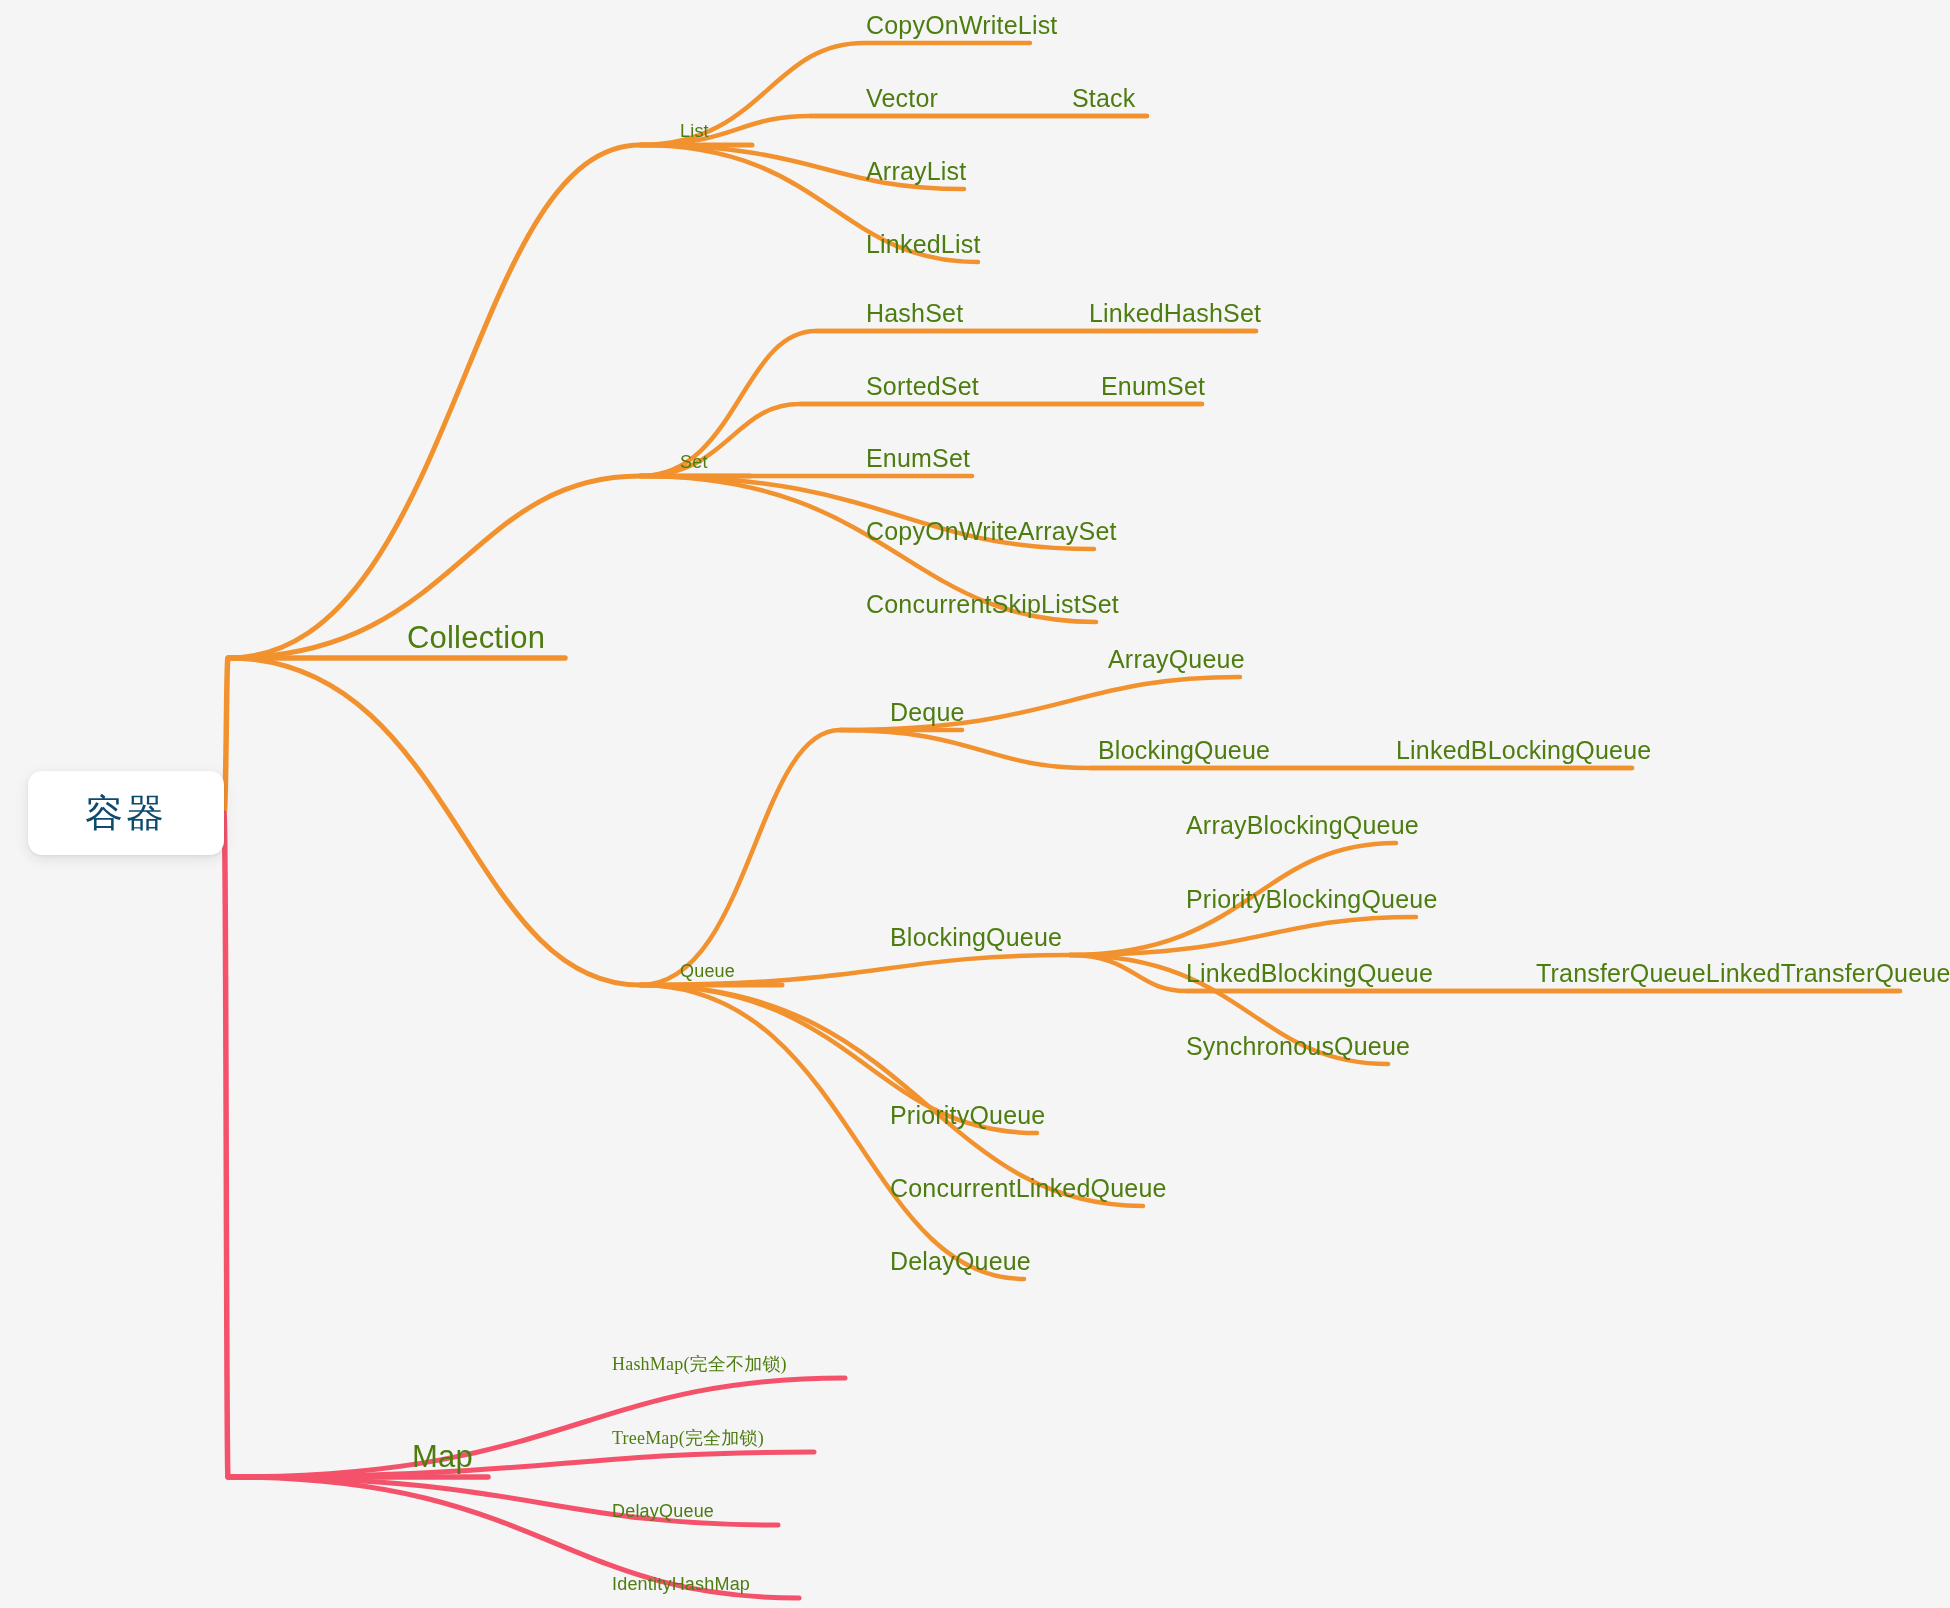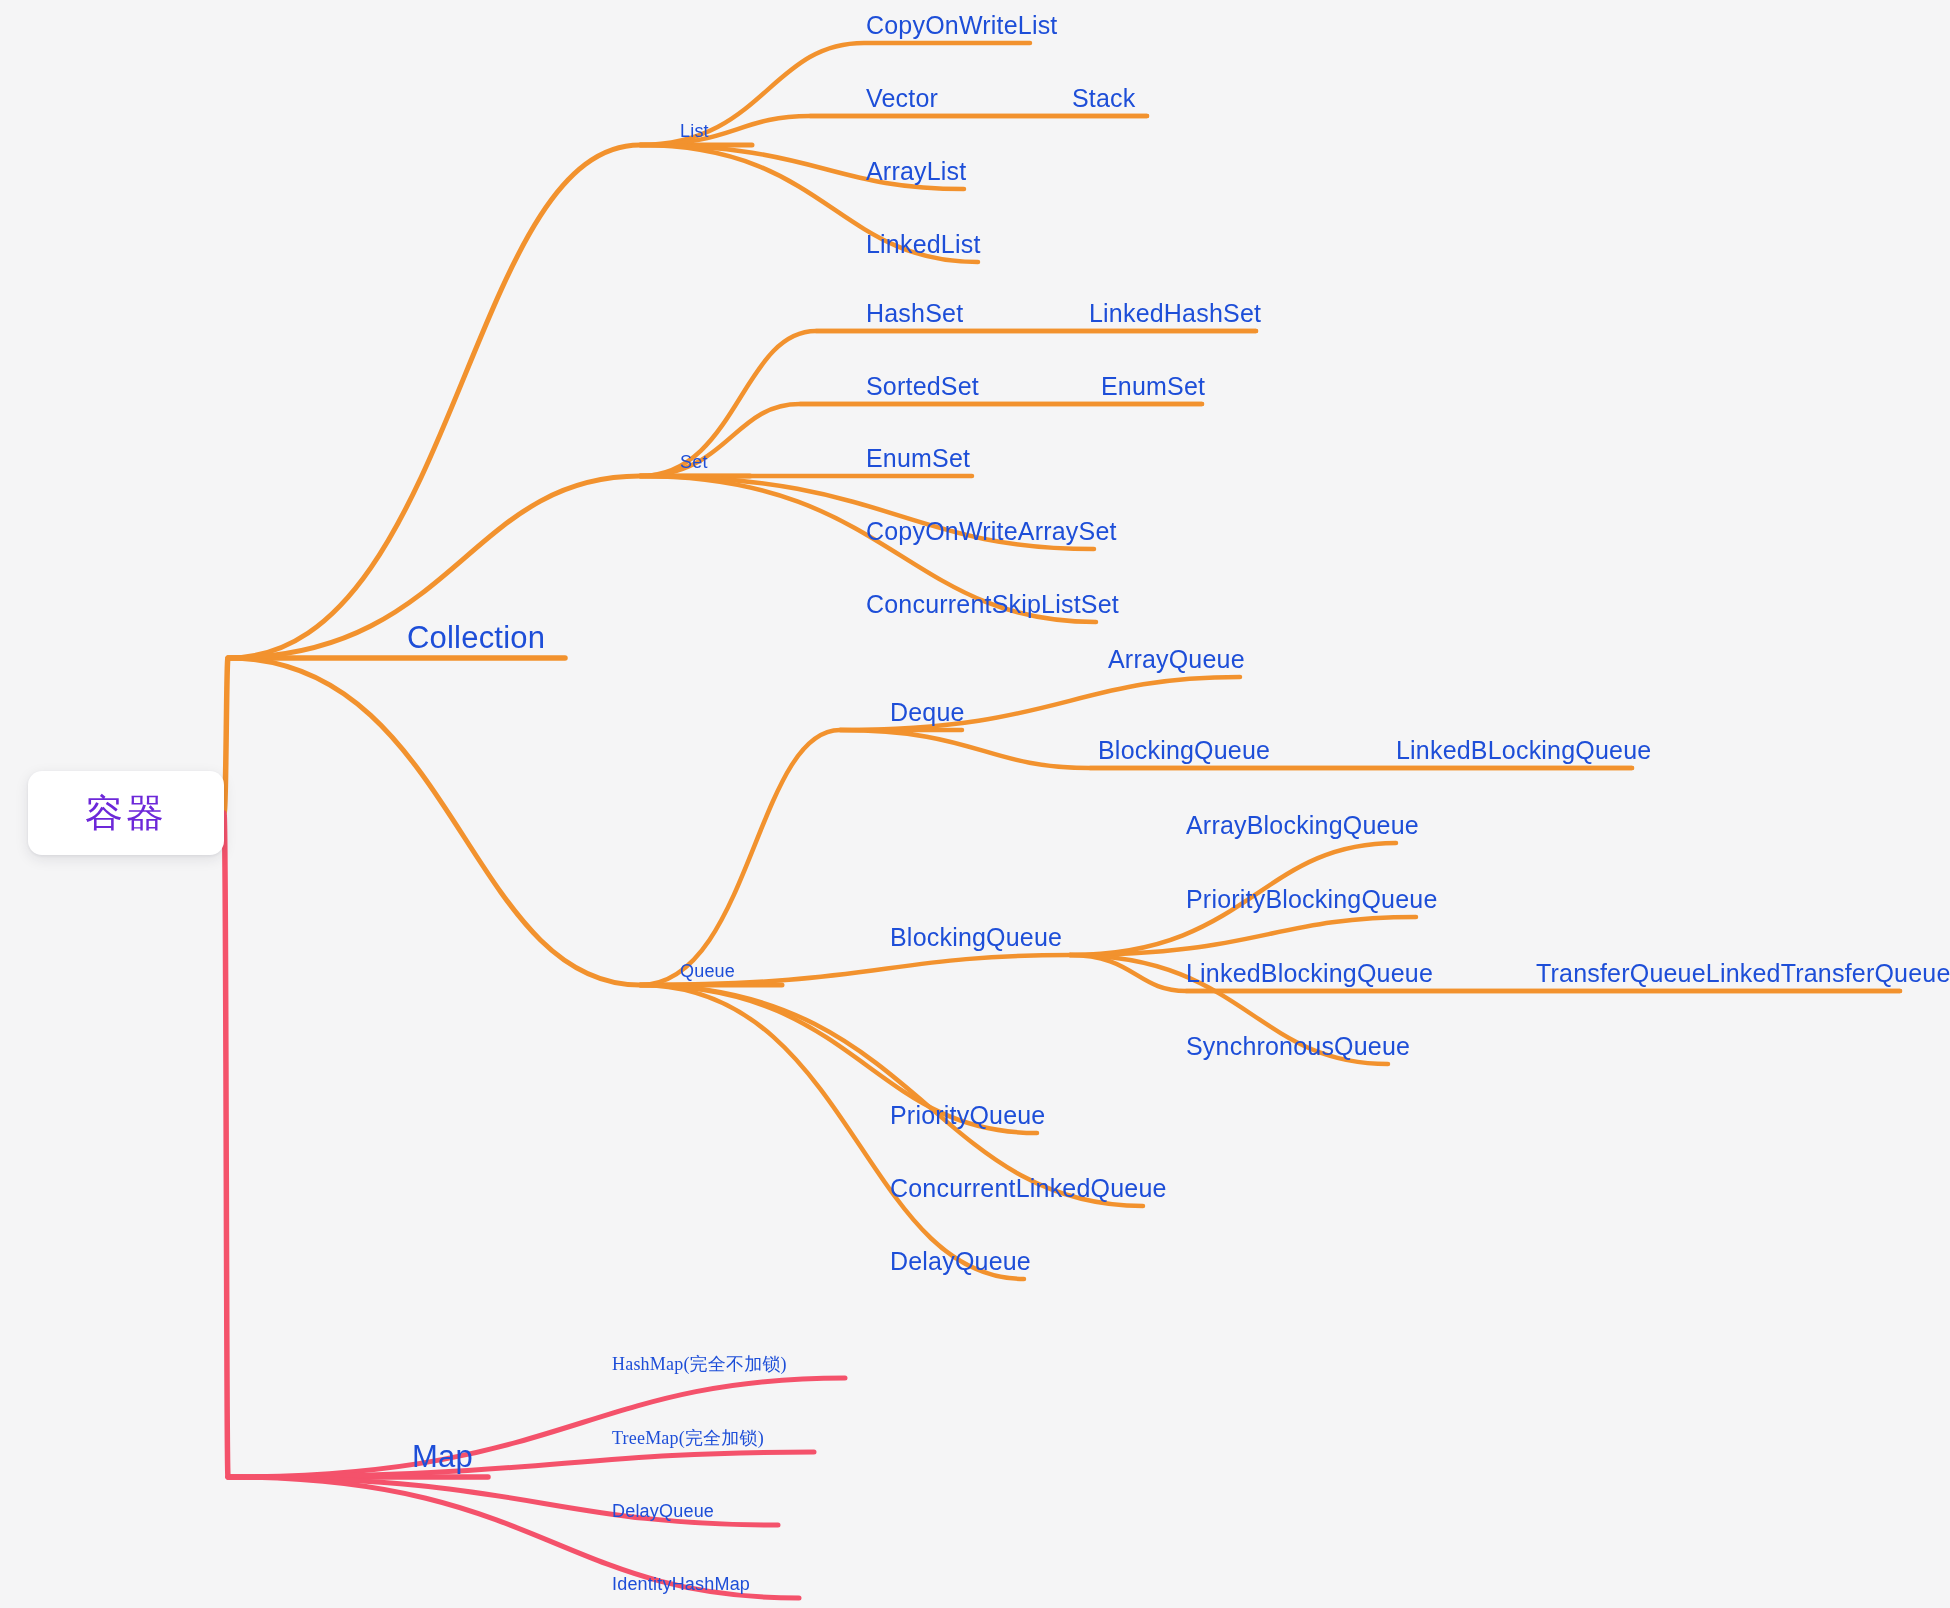--- a/index.html
+++ b/index.html
@@ -18,38 +18,38 @@
   svg.edges {
     position: absolute;
     left: 0;
     top: 0;
     width: 1950px;
     height: 1608px;
     pointer-events: none;
   }
   .node-label {
     position: absolute;
-    color: #1d4ed8;
+    color: #4d7c0f;
     white-space: nowrap;
     line-height: 1;
     transform: translateY(-100%);
     padding-bottom: 5px;
     cursor: default;
   }
   .lvl-root-box {
     position: absolute;
     background: #ffffff;
     border-radius: 14px;
     box-shadow: 0 4px 14px rgba(30,30,50,0.10), 0 1px 3px rgba(30,30,50,0.07);
     display: flex;
     align-items: center;
     justify-content: center;
   }
   .lvl-root-text {
-    color: #6d28d9;
+    color: #0c4a6e;
     font-size: 38px;
     letter-spacing: 3px;
     line-height: 1;
     font-family: "DejaVu Sans", sans-serif;
   }
   .lvl-1 { font-size: 31px; letter-spacing: 0.2px; }
   .lvl-2 { font-size: 18px; letter-spacing: 0.2px; }
   .lvl-3 { font-size: 25px; letter-spacing: 0.2px; }
   .lvl-4 { font-size: 25px; letter-spacing: 0.2px; }
   .cjk { font-family: Liberation Serif, serif; }

